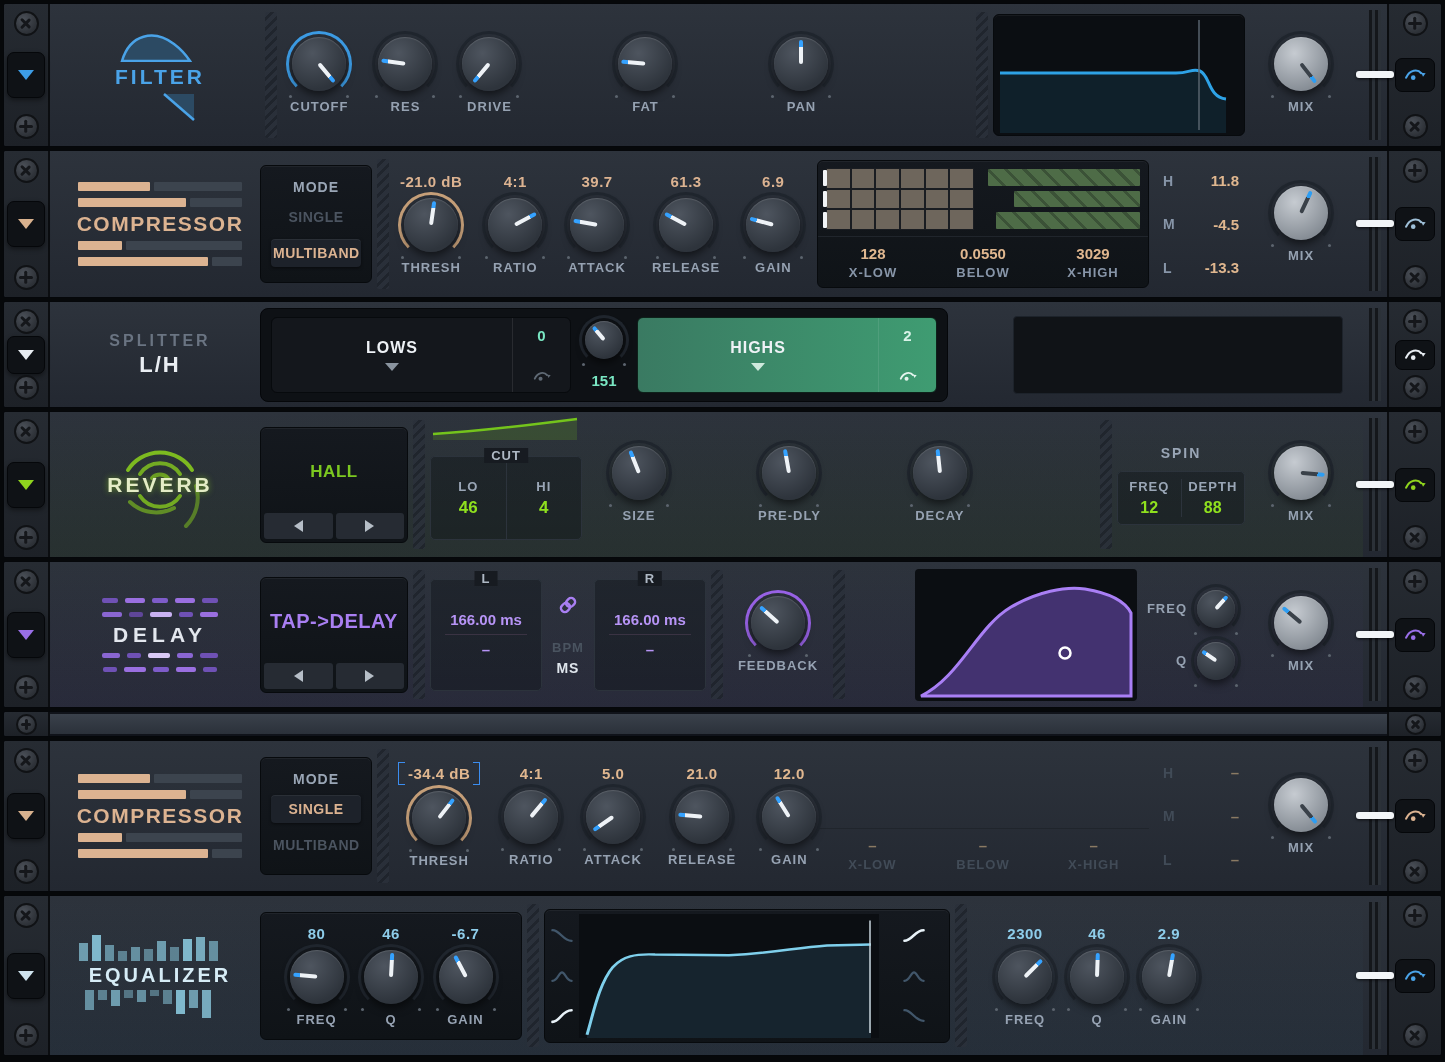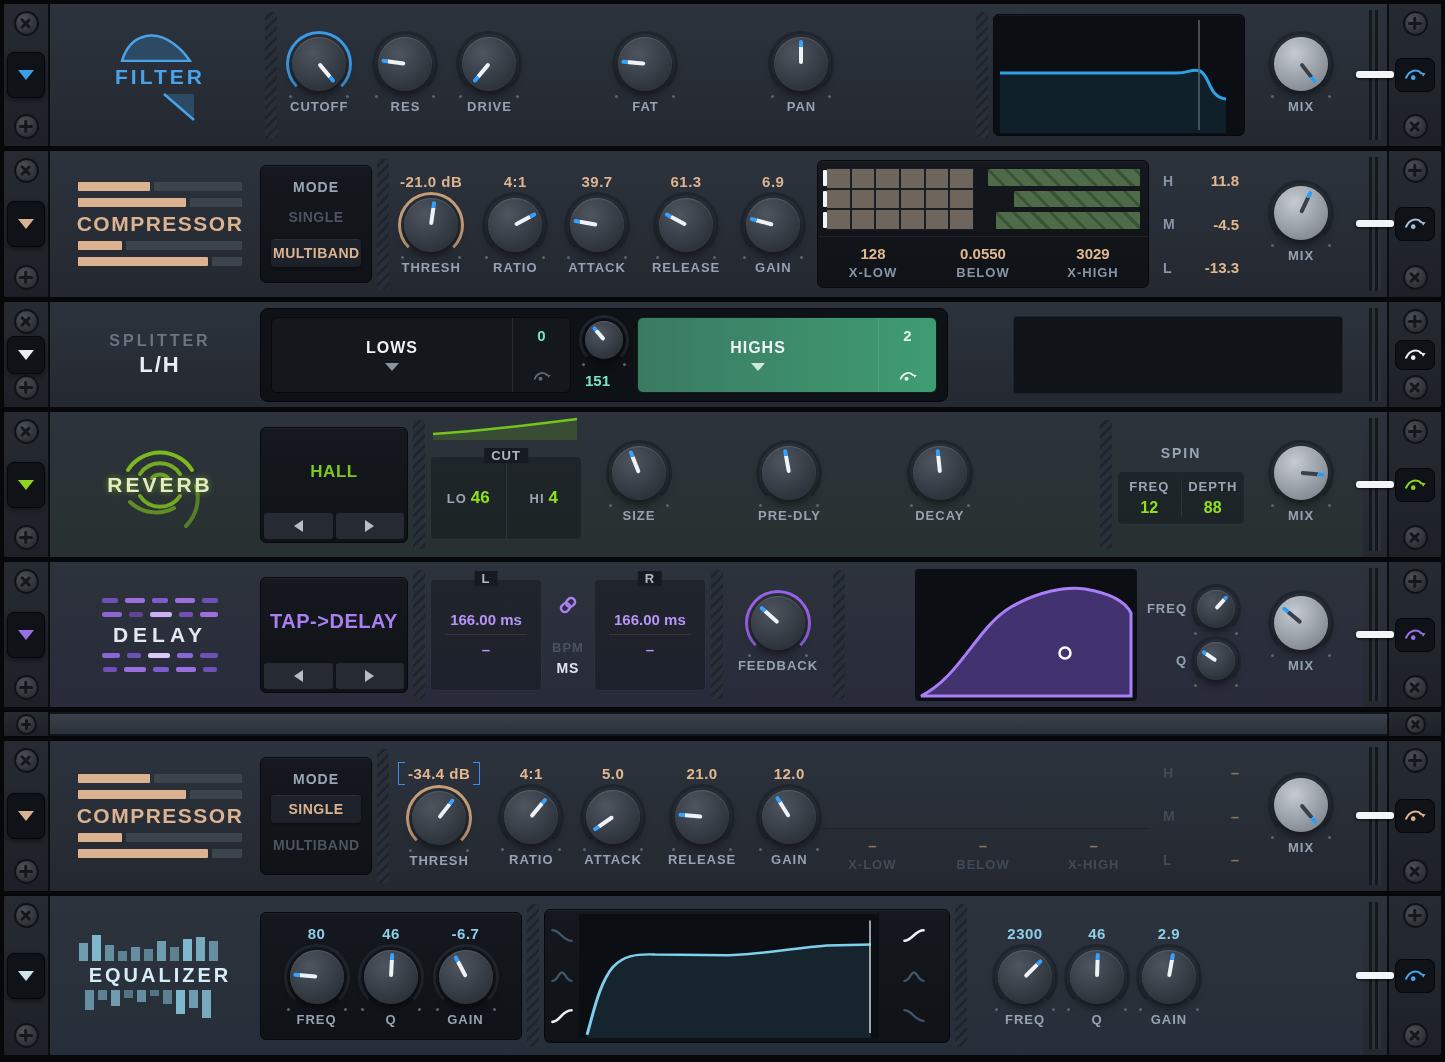--- a/index.html
+++ b/index.html
@@ -94,21 +94,21 @@
   .sel { position:relative; padding:1px 8px; }
   .sel::before,.sel::after { content:""; position:absolute; top:-2px; bottom:-2px; width:6px; border:1.5px solid #3b8df0; }
   .sel::before { left:-2px; border-right:none; } .sel::after { right:-2px; border-left:none; }
 
   
   .fbox { position:relative; border:1px solid #2c333c; border-radius:5px; background:rgba(10,13,17,.35); }
   .flab { position:absolute; top:-9px; left:50%; transform:translateX(-50%); padding:0 7px; background:#171b21; color:#aeb8c4; font-weight:700; font-size:13px; letter-spacing:1px; }
   .cutzone { width:152px; flex:0 0 auto; align-self:stretch; display:flex; flex-direction:column; justify-content:flex-start; padding-top:2px; }
   .cutbox { margin-top:16px; height:84px; display:flex; flex-direction:column; }
   .cut-cols { flex:1; display:flex; }
-  .cut-col { flex:1; display:flex; flex-direction:row; align-items:center; justify-content:center; gap:4px; }
+  .cut-col { flex:1; display:flex; flex-direction:column; align-items:center; justify-content:center; gap:4px; }
   .cut-lab { color:#9aa6b6; font-weight:700; font-size:13px; letter-spacing:1px; }
   .cut-val { color:#8fe01e; font-weight:700; font-size:17px; }
 
   .lrbox { width:112px; height:112px; flex:0 0 auto; display:flex; flex-direction:column; justify-content:center; }
   .lr-val { color:#b794f6; font-weight:700; font-size:15px; text-align:center; }
   .lr-sub { color:#b794f6; font-weight:700; font-size:15px; text-align:center; }
   .linkcol { display:flex; flex-direction:column; align-items:center; gap:5px; margin:0 10px; flex:0 0 auto; }
   .bpm { color:#4a5460; font-weight:700; font-size:13px; letter-spacing:1px; }
   .ms { color:#dfe5ec; font-weight:700; font-size:14px; letter-spacing:1px; }
 
@@ -123,21 +123,21 @@
   .split-panel { display:flex; align-items:center; padding:8px 10px; background:#0e1115; border-radius:8px; border:1px solid #05070a; flex:0 0 auto; }
   .sbox { height:76px; width:300px; border-radius:6px; display:flex; overflow:hidden; flex:0 0 auto; cursor:pointer; }
   .sbox.lows { background:#14171c; border:1px solid #070a0d; }
   .sbox.highs { background:linear-gradient(90deg,#3a7a62,#3f9c72); border:1px solid #0d211a; }
   .sbox-main { flex:1; display:flex; flex-direction:column; align-items:center; justify-content:center; gap:6px; }
   .sbox-name { font-weight:700; font-size:16px; letter-spacing:1px; color:#eef2f6; }
   .sbox-side { width:58px; display:flex; flex-direction:column; align-items:center; justify-content:space-between; padding:9px 0; border-left:1px solid rgba(255,255,255,.09); }
   .sbox-side .v { font-weight:700; font-size:15px; }
   .lows .sbox-side { color:#5f6974; } .lows .sbox-side .v { color:#79e6c2; }
   .highs .sbox-side { color:#e4f5ee; } .highs .sbox-side .v { color:#d9f2e8; }
-  .split-kcell { display:flex; flex-direction:column; align-items:flex-start; gap:13px; margin:0 14px; flex:0 0 auto; }
+  .split-kcell { display:flex; flex-direction:column; align-items:center; gap:13px; margin:0 14px; flex:0 0 auto; }
   .split-kval { color:#79e6c2; font-weight:700; font-size:15px; }
   .empty-panel { width:330px; height:78px; margin-left:auto; margin-right:10px; background:#101317; border:1px solid #1d232b; border-radius:4px; }
 
   
   .cbar-row { display:flex; gap:4px; height:9px; margin:2px 0; }
   .cbar { border-radius:1px; }
   .drow { display:flex; gap:7px; margin:3px 0; }
   .dash { height:5px; border-radius:2px; }
 
   

